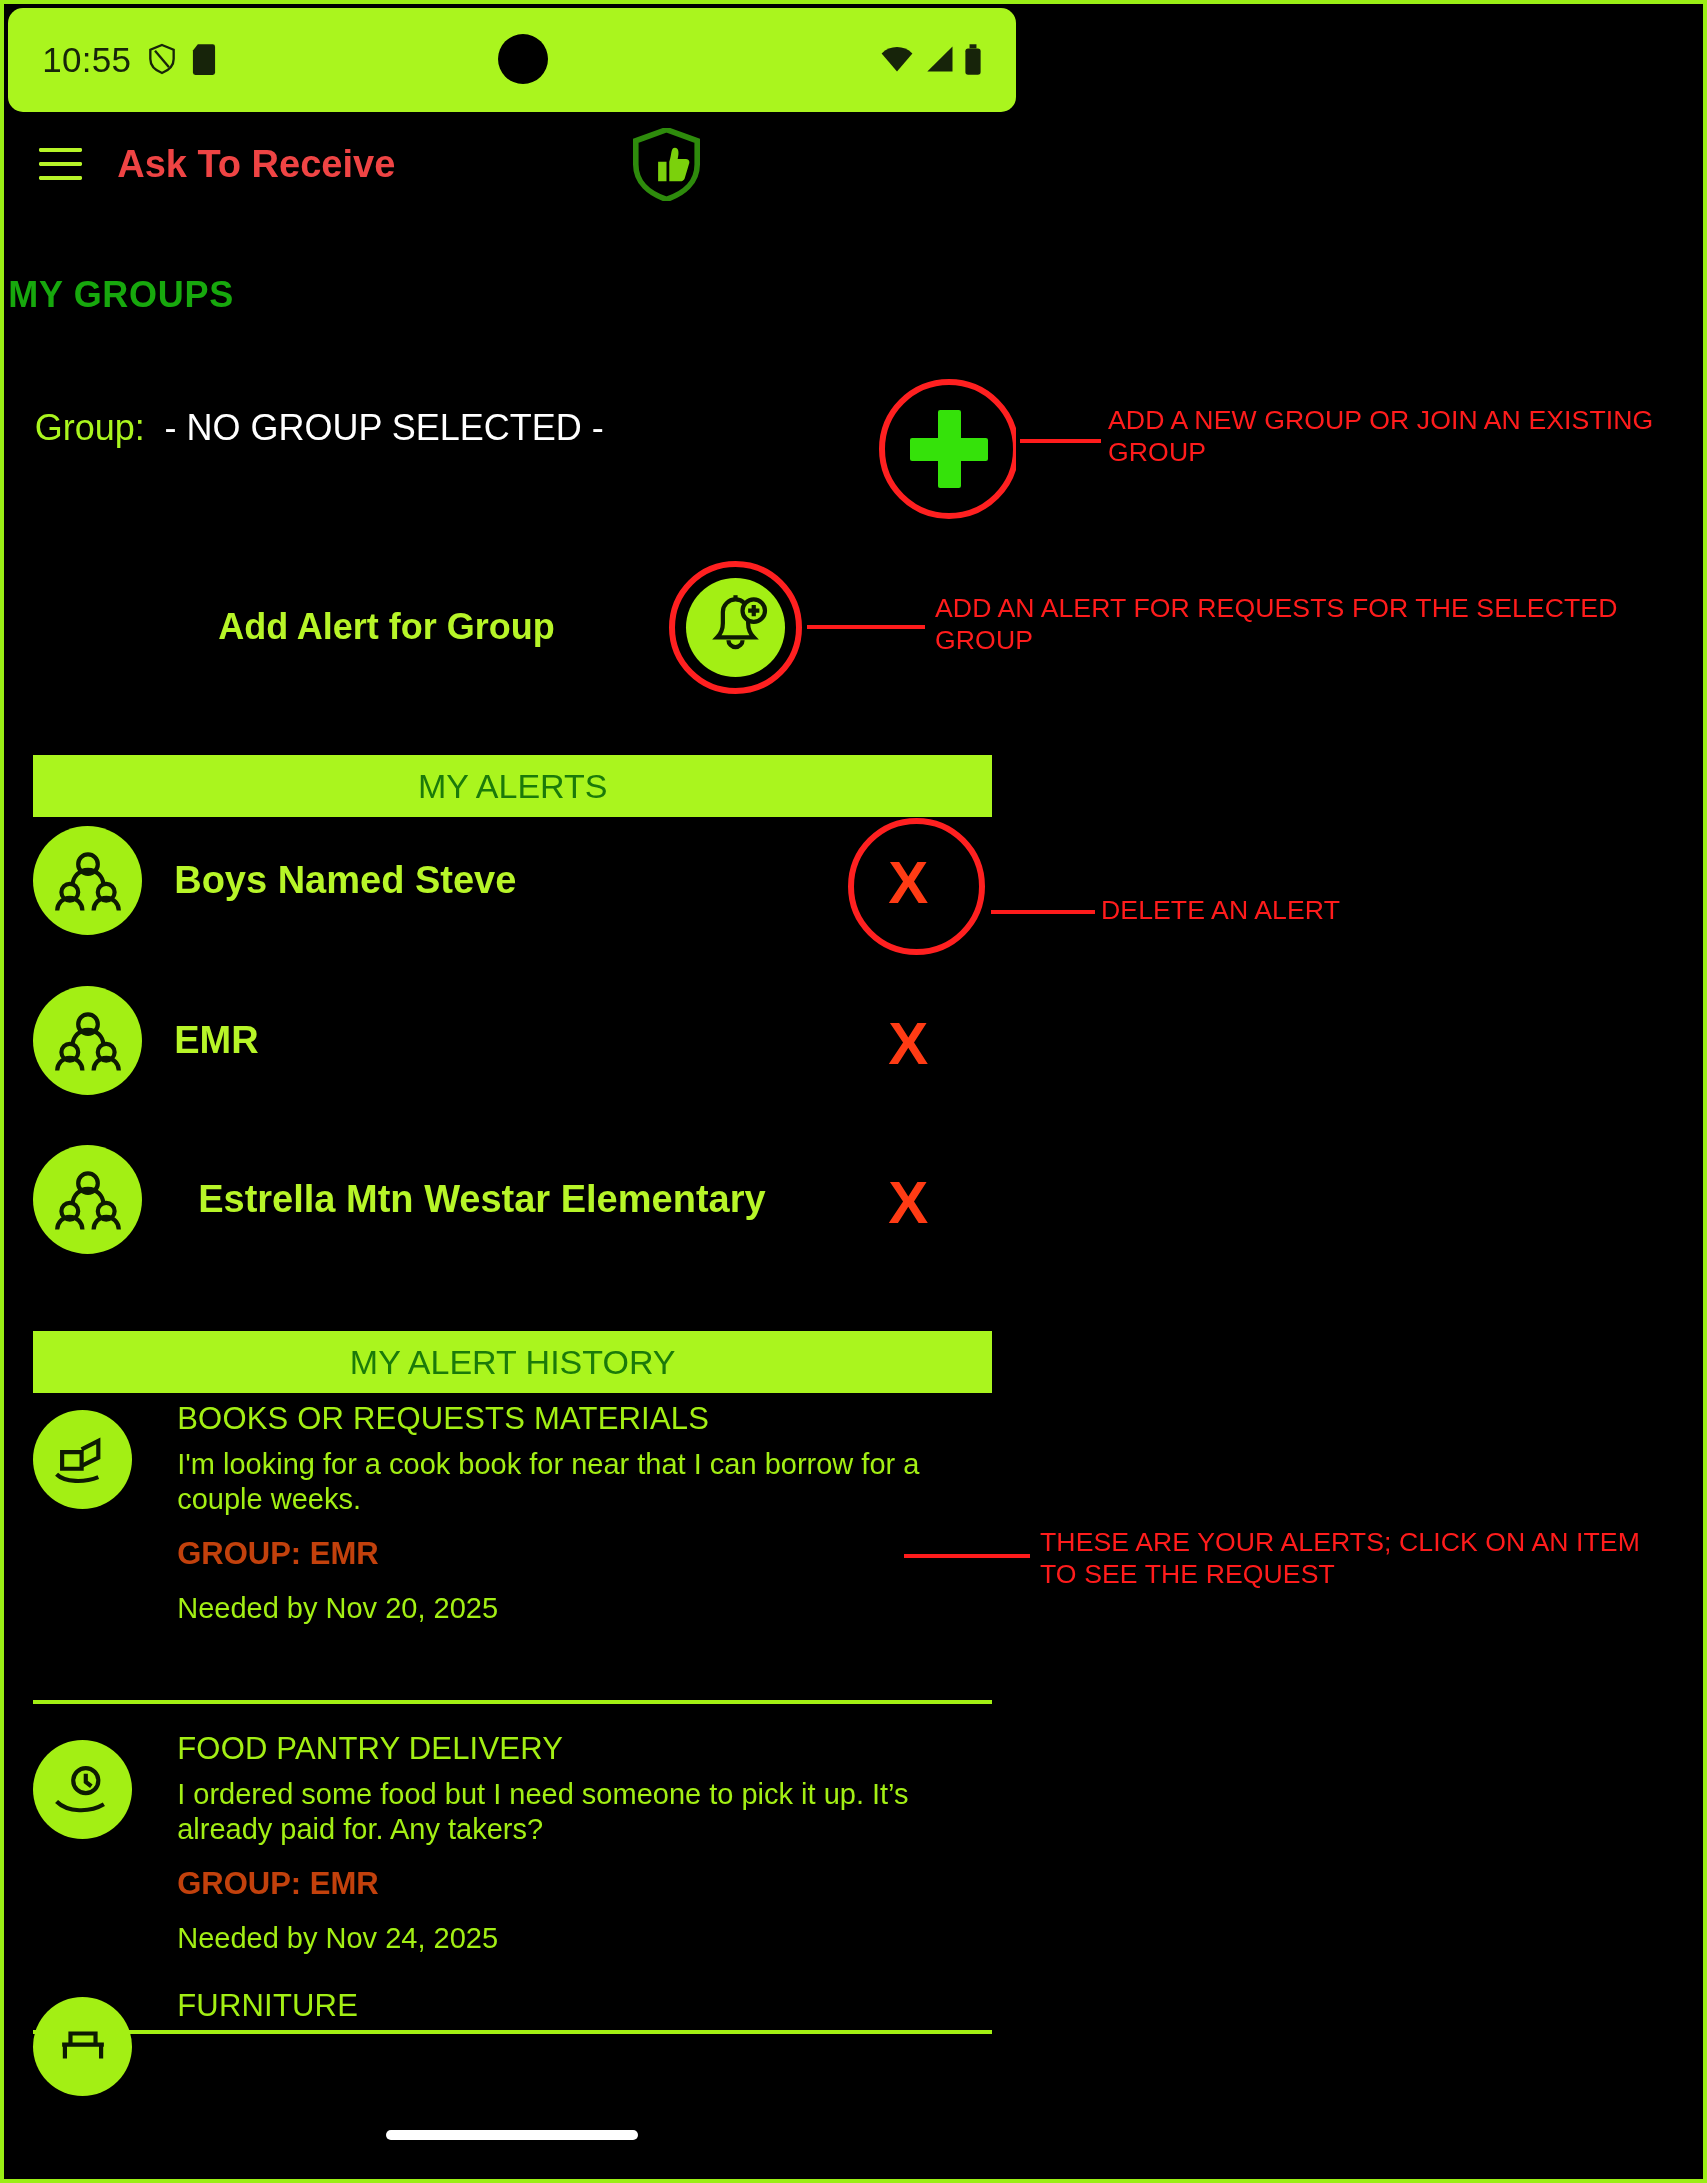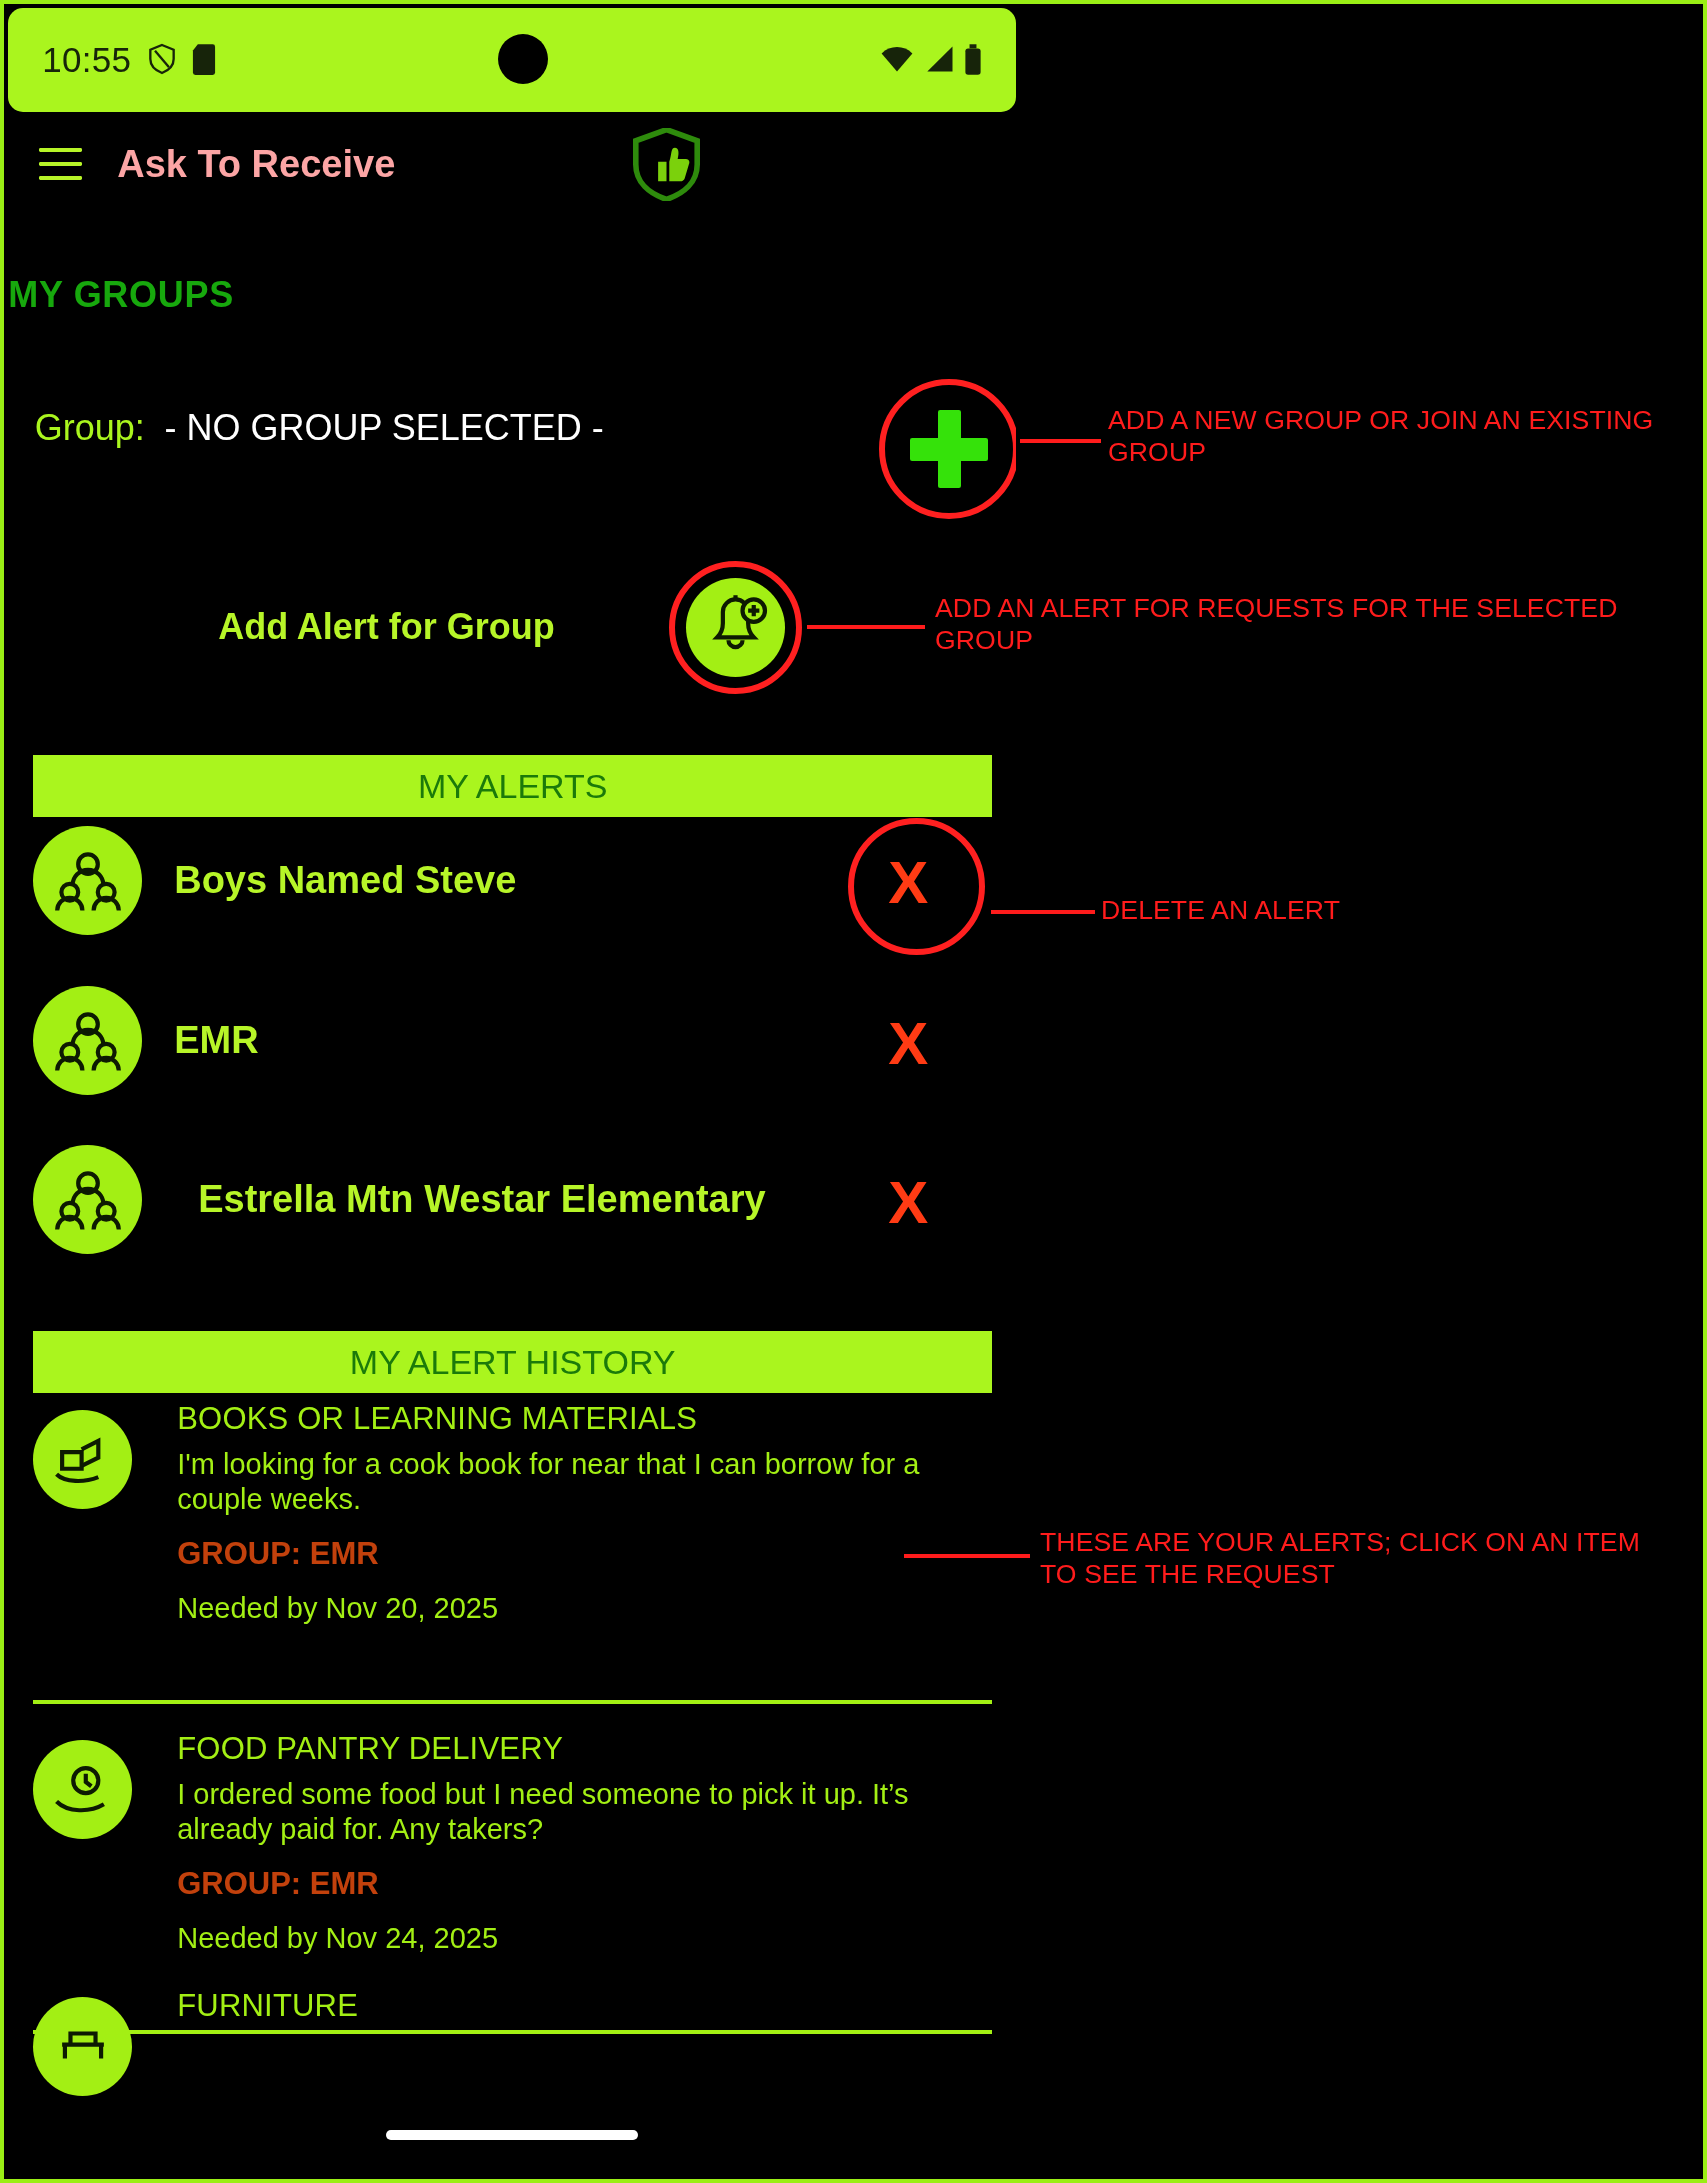--- a/index.html
+++ b/index.html
@@ -100,21 +100,21 @@
   }
   .hamburger span {
     display: block;
     height: 4.2px;
     width: 100%;
     background: #b7f528;
     border-radius: 1.4px;
   }
   #appbar .title {
     margin-left: 35px;
-    color: #fca5a5;
+    color: #ef4444;
     font-size: 38px;
     font-weight: bold;
   }
   #appbar .shield {
     margin-left: 238px;
     width: 67px;
     height: 73px;
     position: relative;
   }
 
@@ -514,21 +514,21 @@
 
     <div class="hist-item" id="hist-0">
       <div class="hist-avatar">
         <svg width="64" height="64" viewBox="0 0 46 46">
           <path d="M8 18 h14 v12 h-14 z" fill="none" stroke="#0d1a02" stroke-width="3"></path>
           <path d="M22 16 l12 -6 v12 l-12 6" fill="none" stroke="#0d1a02" stroke-width="3"></path>
           <path d="M4 34 c6 6 20 6 30 2" fill="none" stroke="#0d1a02" stroke-width="3"></path>
         </svg>
       </div>
       <div class="hist-body">
-        <div class="hist-title">BOOKS OR LEARNING MATERIALS</div>
+        <div class="hist-title">BOOKS OR REQUESTS MATERIALS</div>
         <div class="hist-desc">I'm looking for a cook book for near that I can borrow for a couple weeks.</div>
         <div class="hist-group">GROUP: EMR</div>
         <div class="hist-needed">Needed by Nov 20, 2025</div>
       </div>
     </div>
     <div class="hist-divider" id="div-0"></div>
 
     <div class="hist-item" id="hist-1">
       <div class="hist-avatar">
         <svg width="64" height="64" viewBox="0 0 46 46">

